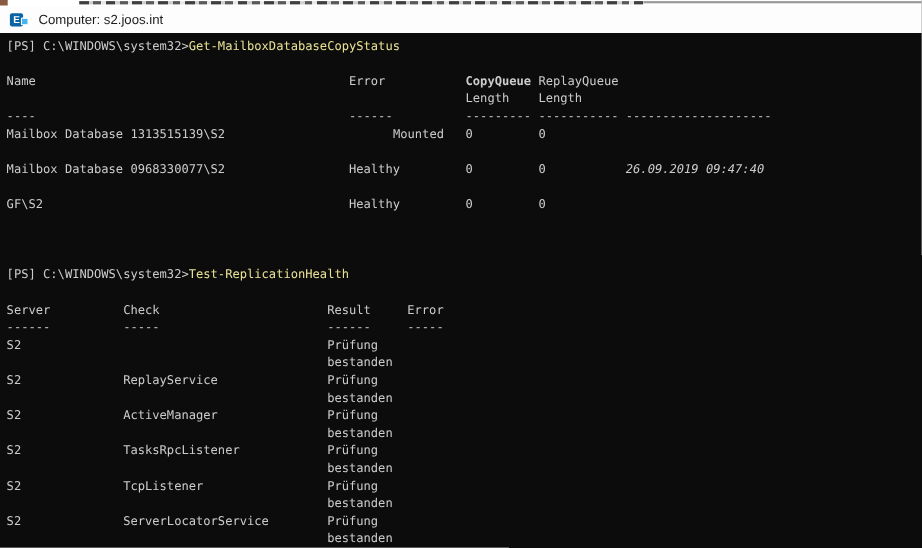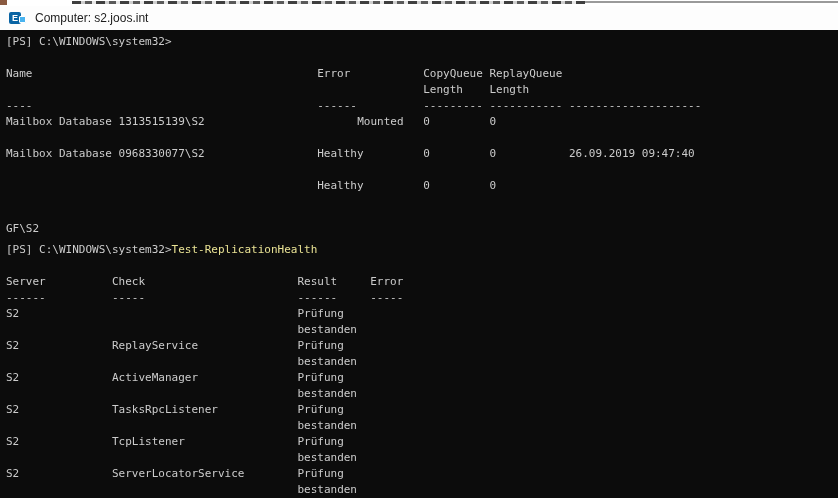--- a/index.html
+++ b/index.html
@@ -75,26 +75,27 @@
       <span class="tile-small"></span>
     </span>
     <span class="title-text">Computer: s2.joos.int</span>
   </div>
 
   <div class="console">
     <div class="edge-strip"></div>
     <div id="console-lines" class="lines">
         <div class="console-line">
           <span class="seg" style="left: 0ch;">[PS] C:\WINDOWS\system32&gt;</span>
+          <span class="seg cmd" style="left: 25ch;">Get-MailboxDatabaseCopyStatus</span>
         </div>
         <div class="console-line"></div>
         <div class="console-line">
           <span class="seg" style="left: 0ch;">Name</span>
           <span class="seg" style="left: 47ch;">Error</span>
-          <span class="seg" style="left: 63ch;">CopyQueue</span>
+          <span class="seg" style="left: 63ch; font-weight: bold;">CopyQueue</span>
           <span class="seg" style="left: 73ch;">ReplayQueue</span>
         </div>
         <div class="console-line">
           <span class="seg" style="left: 63ch;">Length</span>
           <span class="seg" style="left: 73ch;">Length</span>
         </div>
         <div class="console-line">
           <span class="seg" style="left: 0ch;">----</span>
           <span class="seg" style="left: 47ch;">------</span>
           <span class="seg" style="left: 63ch;">---------</span>
@@ -106,25 +107,25 @@
           <span class="seg" style="left: 47ch; padding-left: 40px;">Mounted</span>
           <span class="seg" style="left: 63ch;">0</span>
           <span class="seg" style="left: 73ch;">0</span>
         </div>
         <div class="console-line"></div>
         <div class="console-line">
           <span class="seg" style="left: 0ch;">Mailbox Database 0968330077\S2</span>
           <span class="seg" style="left: 47ch;">Healthy</span>
           <span class="seg" style="left: 63ch;">0</span>
           <span class="seg" style="left: 73ch;">0</span>
-          <span class="seg" style="left: 85ch;">26.09.2019 09:47:40</span>
+          <span class="seg" style="left: 85ch; font-style: italic;">26.09.2019 09:47:40</span>
         </div>
         <div class="console-line"></div>
         <div class="console-line">
-          <span class="seg" style="left: 0ch; margin-top: 43px;">GF\S2</span>
+          <span class="seg" style="left: 0ch;">GF\S2</span>
           <span class="seg" style="left: 47ch;">Healthy</span>
           <span class="seg" style="left: 63ch;">0</span>
           <span class="seg" style="left: 73ch;">0</span>
         </div>
         <div class="console-line"></div>
         <div class="console-line"></div>
         <div class="console-line"></div>
         <div class="console-line">
           <span class="seg" style="left: 0ch;">[PS] C:\WINDOWS\system32&gt;</span>
           <span class="seg cmd" style="left: 25ch;">Test-ReplicationHealth</span>

